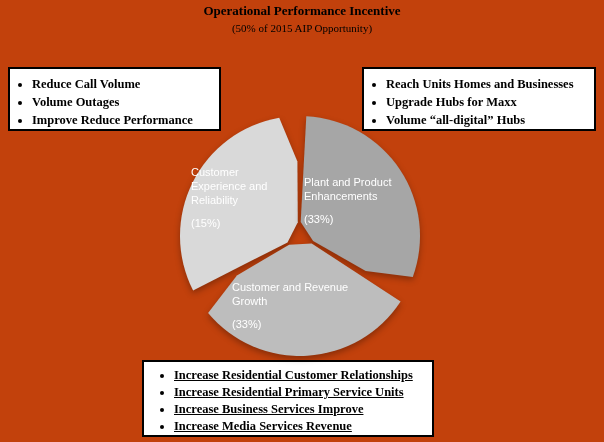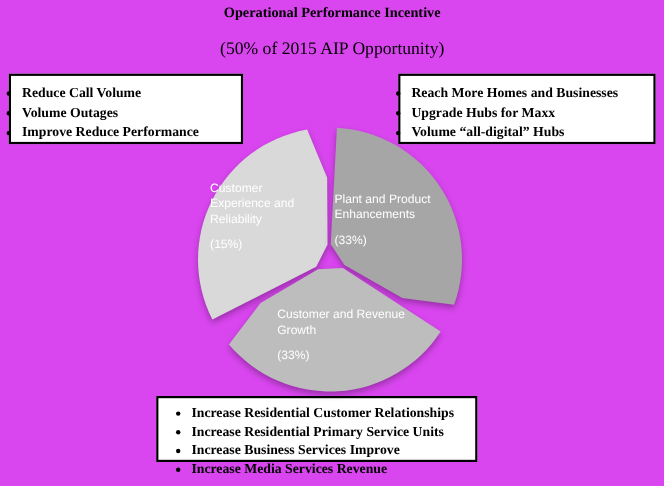--- a/index.html
+++ b/index.html
@@ -1,38 +1,38 @@
 <!DOCTYPE html>
 <html><head>
 <meta charset="utf-8">
 <style>
   html,body{margin:0;padding:0;background:#fff;}
-  .page{position:relative;width:604px;height:442px;background:#d946ef;overflow:hidden;
+  .page{position:relative;width:604px;height:442px;background:#c2410c;overflow:hidden;
         font-family:"Liberation Serif",serif;}
   .title{position:absolute;top:3px;left:0;right:0;text-align:center;color:#000;}
   .title .t-bold{font-size:13px;font-weight:700;line-height:16px;}
-  .title .t-sub{font-size:16px;font-weight:400;line-height:15px;margin-top:18px;}
+  .title .t-sub{font-size:11px;font-weight:400;line-height:15px;margin-top:2px;}
   .callout{position:absolute;background:#fff;border:2px solid #000;box-sizing:border-box;}
   .callout ul{margin:0;list-style:disc;color:#000;}
-  .co-small ul{padding:6px 8px 6px 10px;}
+  .co-small ul{padding:6px 8px 6px 22px;}
   .co-small li{font-size:12.5px;font-weight:700;line-height:18px;white-space:nowrap;}
   .co-wide ul{padding:5px 8px 5px 30px;}
   .co-wide li{font-size:12.5px;font-weight:700;line-height:17px;white-space:nowrap;}
   .box-top-left{left:8px;top:67px;width:213px;height:64px;}
   .box-top-right{left:362px;top:67px;width:234px;height:64px;}
-  .box-bottom{left:142px;top:360px;width:292px;height:60px;}
+  .box-bottom{left:142px;top:360px;width:292px;height:77px;text-decoration:underline;}
   #cycle-svg{position:absolute;left:160px;top:96px;width:280px;height:280px;}
   #cycle-svg path{filter:drop-shadow(0px 3px 3px rgba(0,0,0,0.3));}
   .seg-label{position:absolute;transform:translate(-50%,-50%);text-align:left;
              font-family:"Liberation Sans",sans-serif;font-size:11px;line-height:14px;
              color:#fff;font-weight:400;}
   .seg-percent{margin-top:9px;}
   .lbl-left{left:236px;top:197px;width:90px;}
   .lbl-right{left:352px;top:200px;width:96px;}
-  .lbl-bottom{left:312px;top:305px;width:120px;}
+  .lbl-bottom{left:292px;top:305px;width:120px;}
 </style>
 </head>
 <body>
 
 <div class="page">
 
   <div class="title">
     <div class="t-bold">Operational Performance Incentive</div>
     <div class="t-sub">(50% of 2015 AIP Opportunity)</div>
   </div>
@@ -40,21 +40,21 @@
   <div class="callout co-small box-top-left">
     <ul>
       <li>Reduce Call Volume</li>
       <li>Volume Outages</li>
       <li>Improve Reduce Performance</li>
     </ul>
   </div>
 
   <div class="callout co-small box-top-right">
     <ul>
-      <li>Reach More Homes and Businesses</li>
+      <li>Reach Units Homes and Businesses</li>
       <li>Upgrade Hubs for Maxx</li>
       <li>Volume “all-digital” Hubs</li>
     </ul>
   </div>
 
   <div class="callout co-wide box-bottom">
     <ul>
       <li>Increase Residential Customer Relationships</li>
       <li>Increase Residential Primary Service Units</li>
       <li>Increase Business Services Improve</li>

